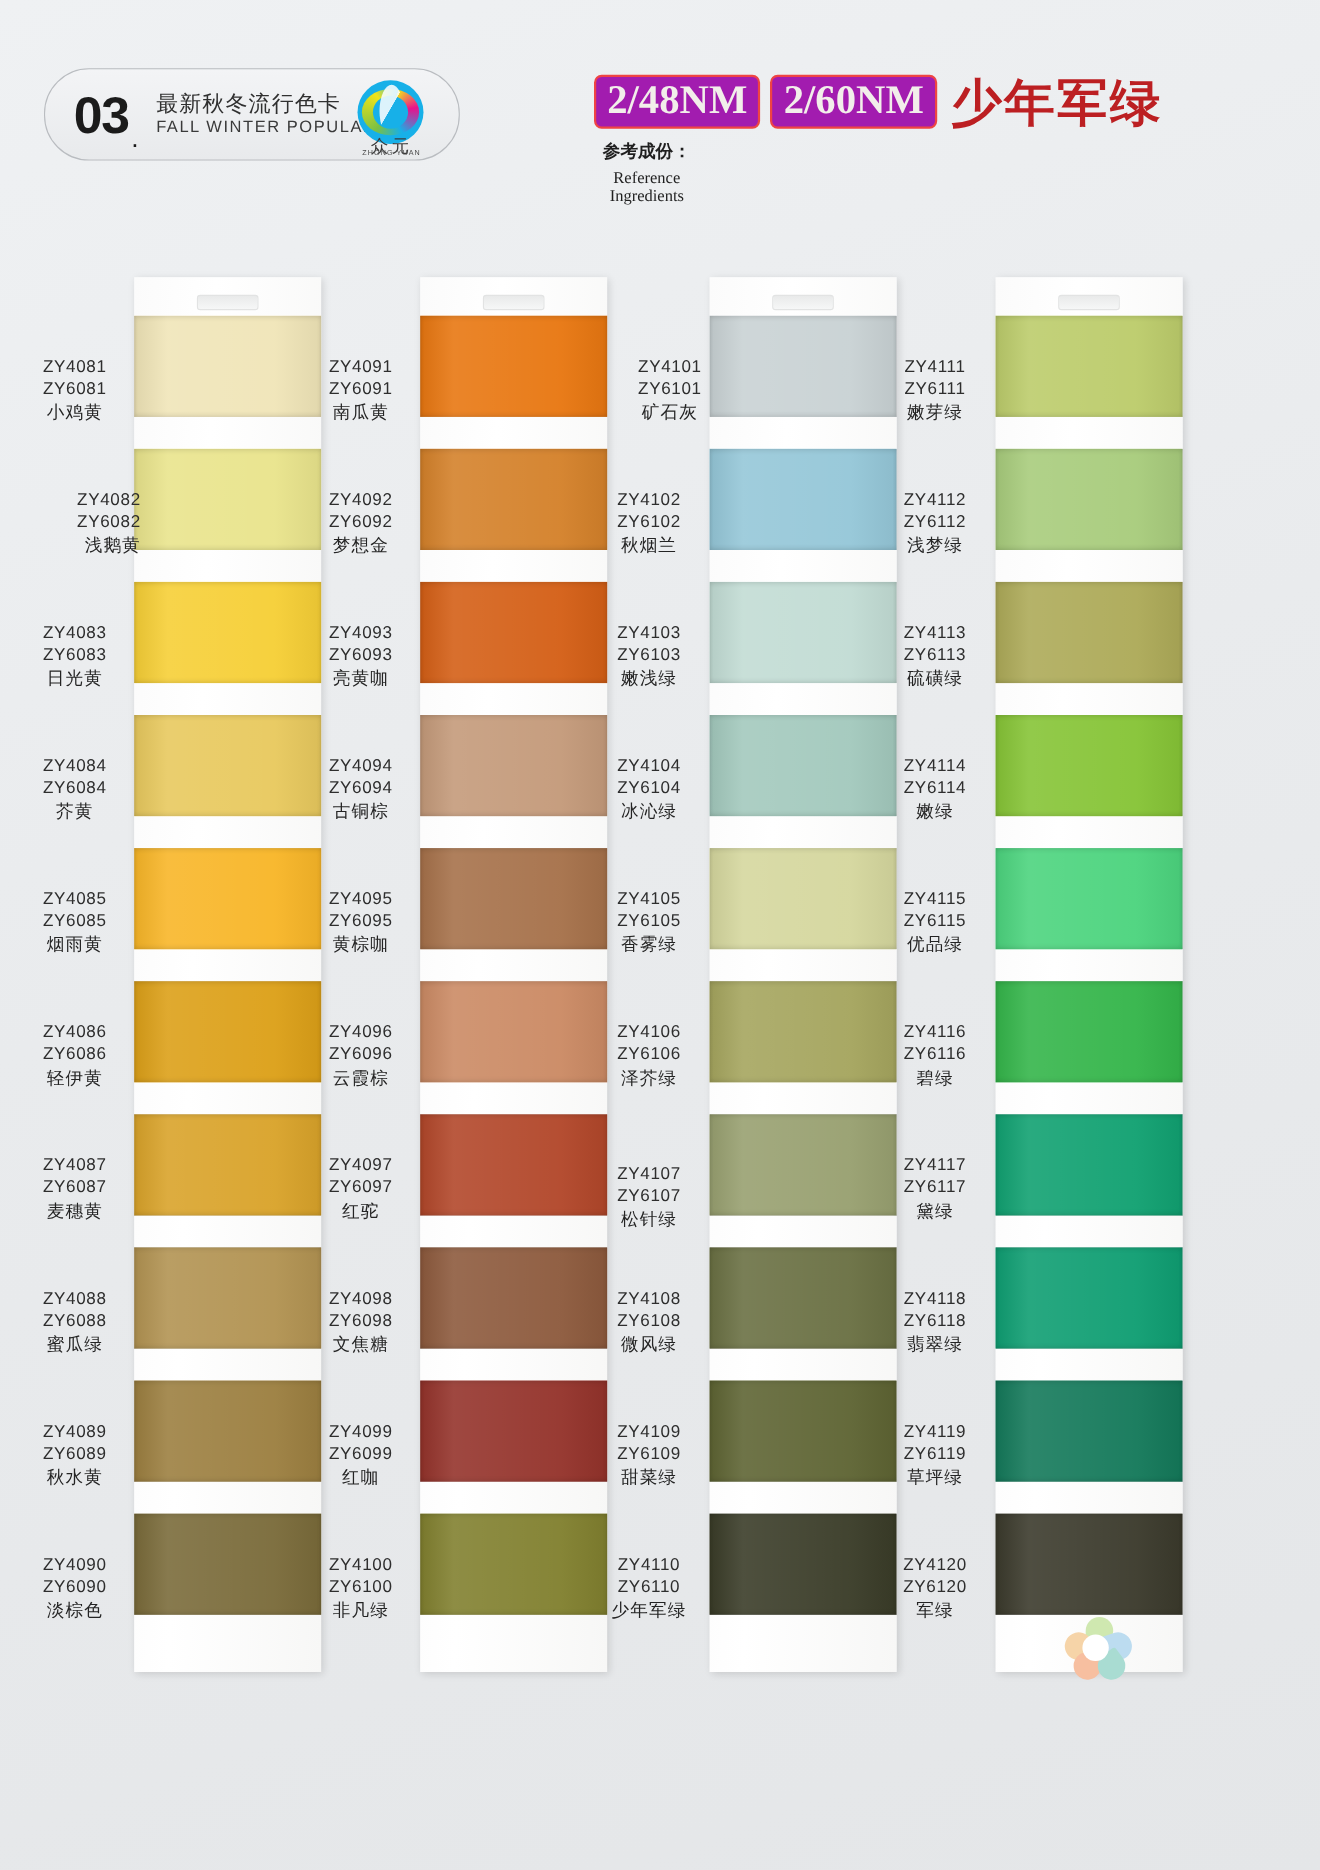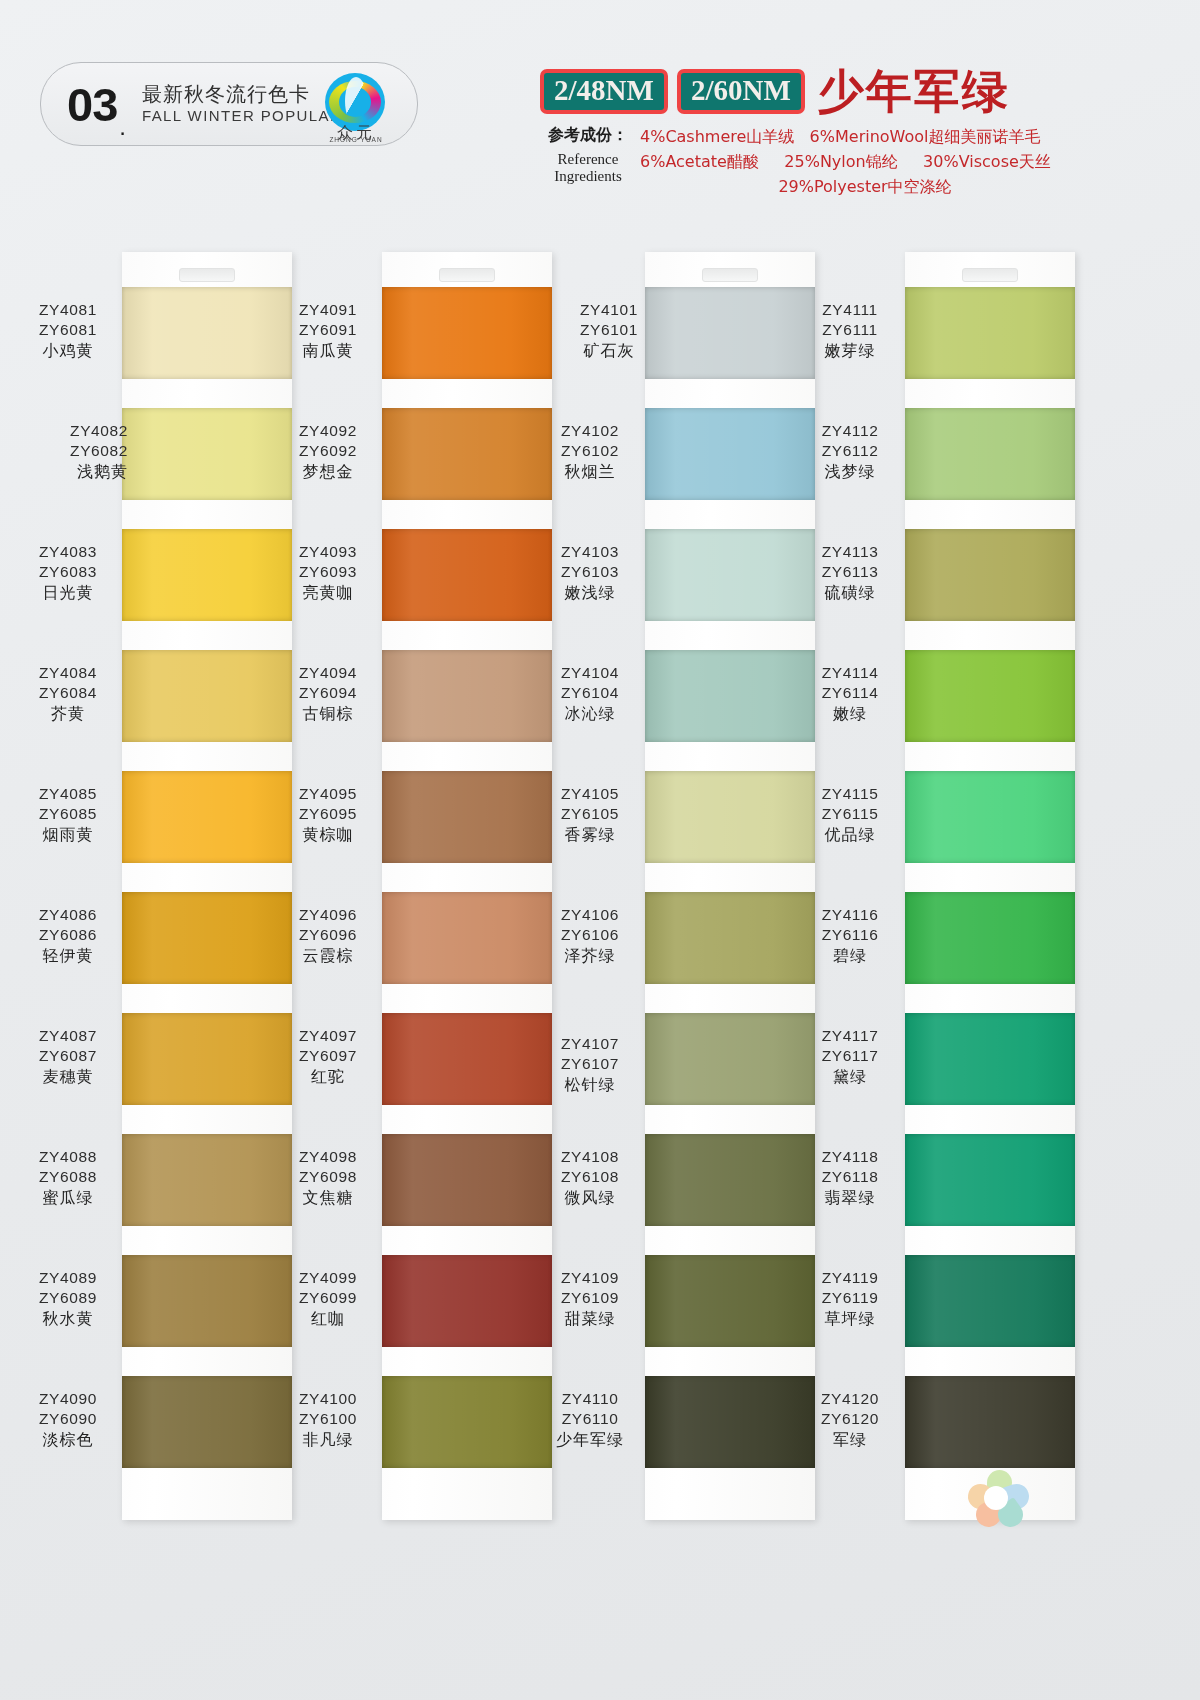--- a/index.html
+++ b/index.html
@@ -40,24 +40,24 @@
     font-size:16px;color:#3b3b3b;font-family:"DejaVu Sans",sans-serif;letter-spacing:3px;
   }
   .logo-en{
     position:absolute;left:0;top:63px;width:78px;text-align:center;
     font-size:6.5px;color:#4a4a4a;letter-spacing:1px;
   }
 
   .titlewrap{position:absolute;left:540px;top:68px;width:640px;}
   .title-row{display:flex;align-items:center;gap:9px;}
   .nm-chip{
-    background:#0f766e;color:#f2eeea;border-radius:7px;
-    padding:3px 10px 5px 10px;font-size:29px;font-weight:bold;
+    background:#a21caf;color:#f2eeea;border-radius:7px;
+    padding:3px 10px 5px 10px;font-size:37px;font-weight:bold;
     font-family:"Liberation Serif",serif;letter-spacing:0px;line-height:1;
-    border:4px solid #ef4444;
+    border:2px solid #ef4444;
   }
   .title-cn{
     font-size:46px;font-weight:bold;color:#bc1f22;
     font-family:"DejaVu Sans",sans-serif;letter-spacing:2px;line-height:1;
     margin-left:4px;
   }
   .ing{display:flex;margin-top:11px;}
   .ing-label{width:96px;flex:0 0 96px;text-align:center;padding-right:4px;}
   .ing-label-cn{font-size:16px;font-weight:bold;color:#1f1f1f;font-family:"DejaVu Sans",sans-serif;letter-spacing:0px;}
   .ing-label-en{font-size:15px;color:#1f1f1f;font-family:"Liberation Serif",serif;font-weight:normal;margin-top:5px;}
@@ -92,21 +92,21 @@
       rgba(0,0,0,.03) 3px);
     box-shadow:inset 0 2px 4px rgba(0,0,0,.10), inset 0 -2px 4px rgba(0,0,0,.10);
   }
   .yarn::after{
     content:"";position:absolute;inset:0;
     background:linear-gradient(90deg,rgba(0,0,0,.07) 0%,rgba(255,255,255,.10) 18%,rgba(255,255,255,.04) 75%,rgba(0,0,0,.06) 100%);
     pointer-events:none;
   }
 
   .label{
-    position:absolute;width:120px;text-align:center;line-height:1.30;
+    position:absolute;width:120px;text-align:center;line-height:1.30;margin-top:24px;
   }
   .label .code{font-size:15.5px;color:#2e2e2e;letter-spacing:.6px;}
   .label .name{font-size:16px;color:#242424;font-family:"DejaVu Sans",sans-serif;letter-spacing:1px;margin-top:1px;}
 
   .footer-logo{position:absolute;left:968px;top:1470px;width:64px;height:60px;}
   .petal{position:absolute;width:25px;height:25px;border-radius:50% 50% 50% 10%;}
 </style>
 </head>
 <body>
 
@@ -135,25 +135,20 @@
     <div class="title-row">
       <span class="nm-chip">2/48NM</span>
       <span class="nm-chip">2/60NM</span>
       <span class="title-cn">少年军绿</span>
     </div>
     <div class="ing">
       <div class="ing-label">
         <div class="ing-label-cn">参考成份：</div>
         <div class="ing-label-en">Reference Ingredients</div>
       </div>
-      <div class="ing-lines">
-        <div class="ing-line">4%Cashmere山羊绒   6%MerinoWool超细美丽诺羊毛</div>
-        <div class="ing-line">6%Acetate醋酸     25%Nylon锦纶     30%Viscose天丝</div>
-        <div class="ing-line c">29%Polyester中空涤纶</div>
-      </div>
     </div>
   </div>
 </div>
 
 <div class="board" id="board">
     <div class="strip" style="left: 122px; top: 252px; height: 1268px;">
       <div class="strip-hole" style="top: 16px;"></div>
     </div>
     <div class="yarn" title="ZY4081 / ZY6081 小鸡黄" style="left: 122px; top: 287px; height: 92px; background: rgb(240, 229, 184);"></div>
     <div class="label" style="left: 8px; top: 300px;">

